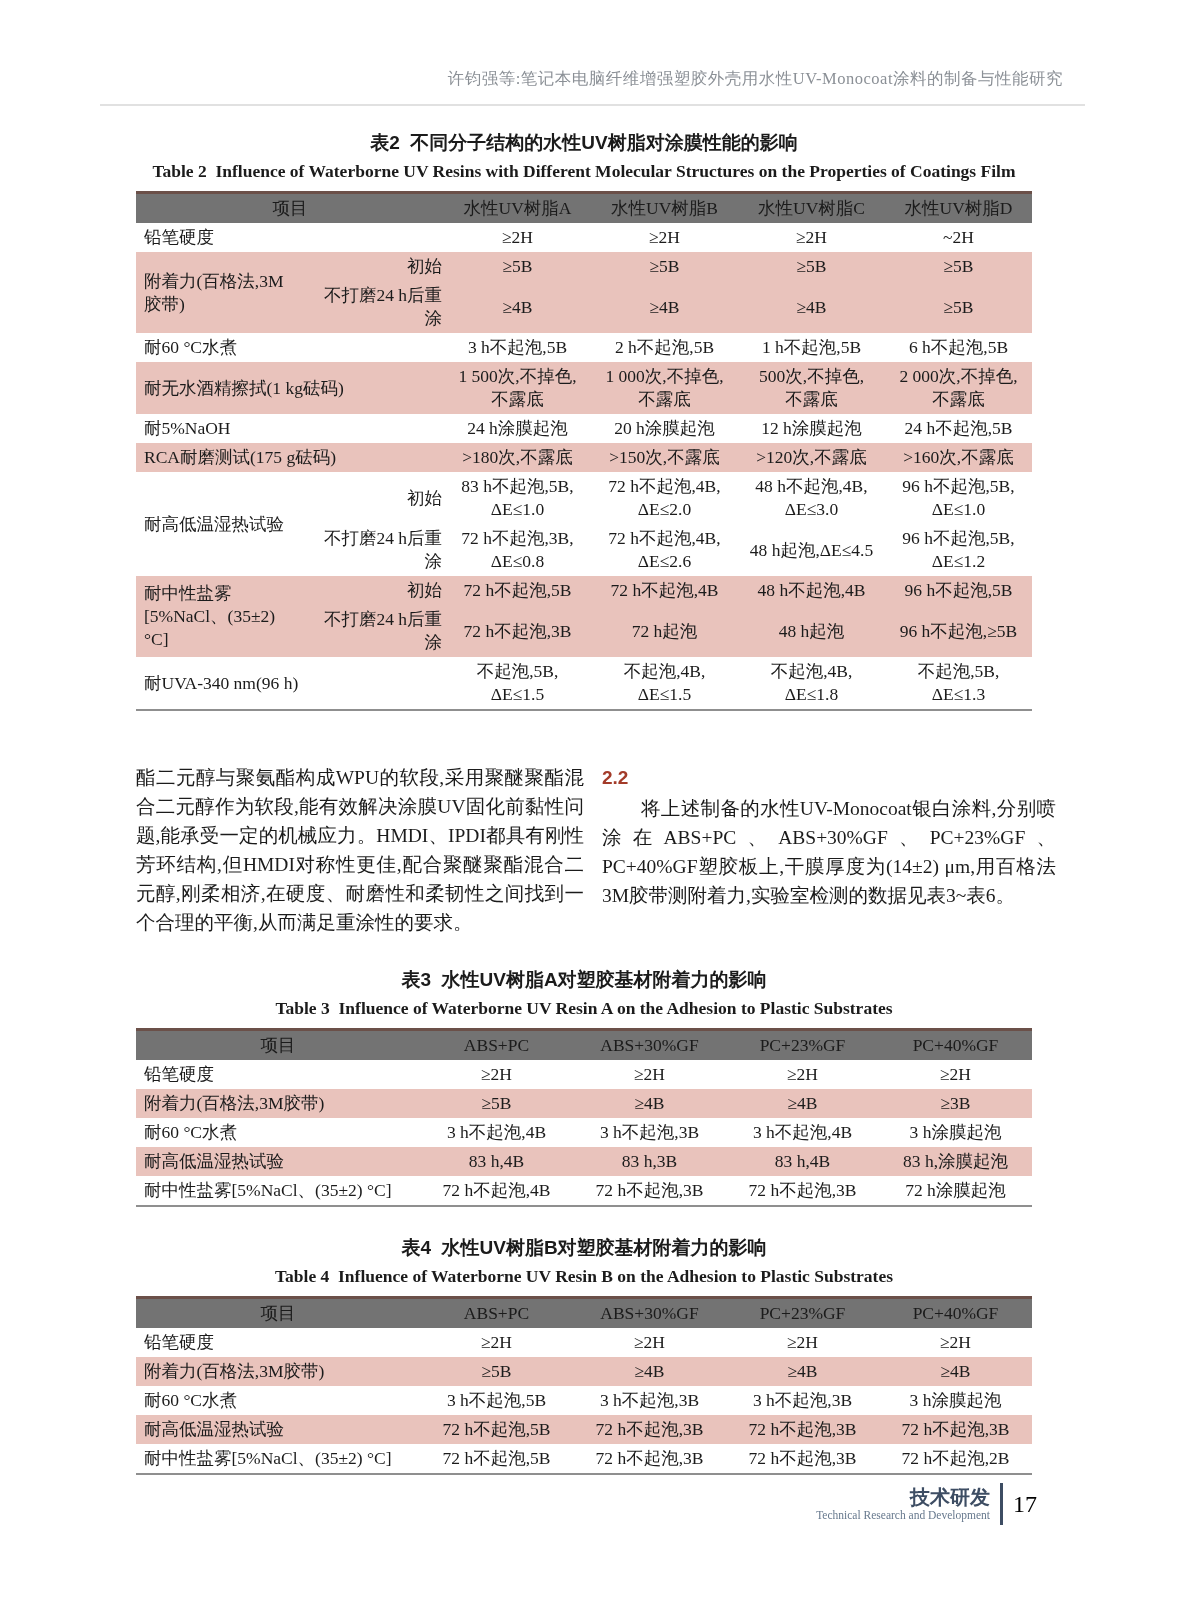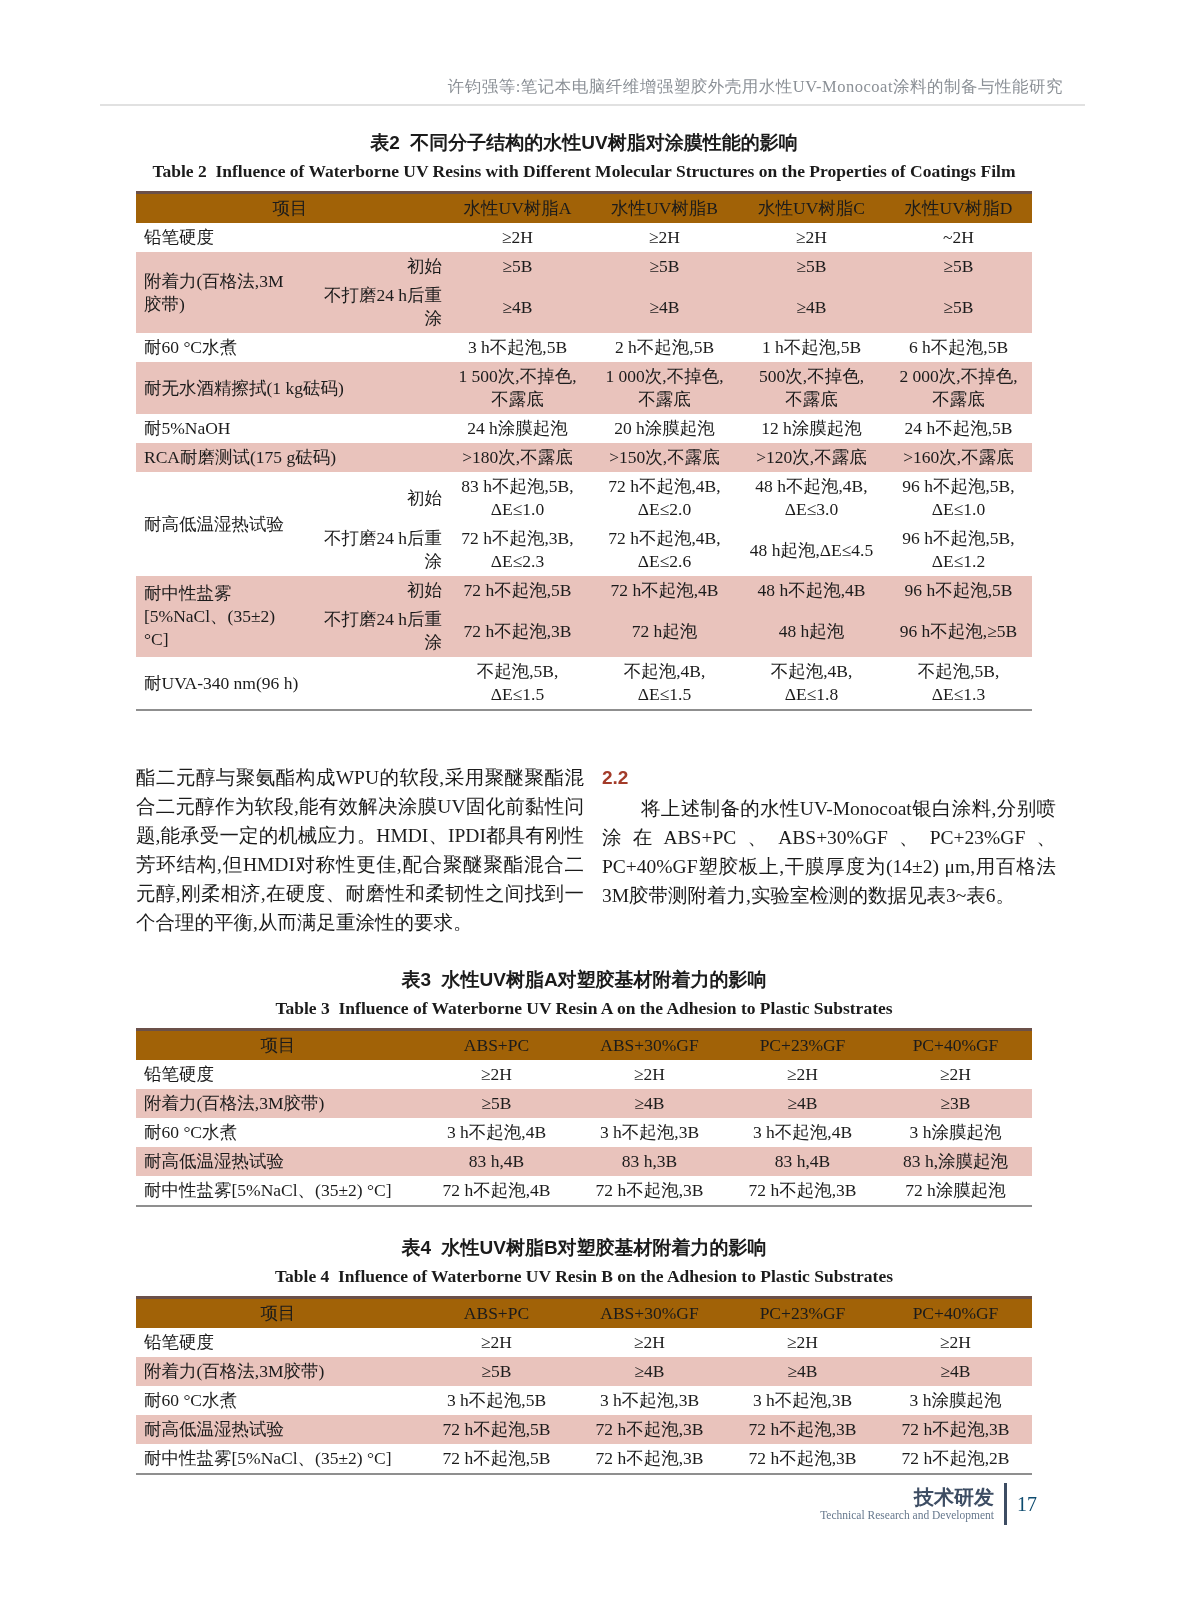--- a/index.html
+++ b/index.html
@@ -2,21 +2,21 @@
 <html><head>
 <meta charset="utf-8">
 <style>
   html,body{margin:0;padding:0;}
   body{
     width:1187px;height:1600px;background:#ffffff;position:relative;
     font-family:"Liberation Serif","DejaVu Serif",serif;color:#1b1b1b;
     overflow:hidden;
   }
   .running-title{
-    position:absolute;top:76px;left:100px;right:124px;
+    position:absolute;top:68px;left:100px;right:124px;
     text-align:right;font-size:16.5px;color:#8b9096;letter-spacing:.5px;
   }
   .head-rule{
     position:absolute;top:104px;left:100px;width:985px;height:2px;background:#e1e1e1;
   }
   .content{position:absolute;top:130px;left:136px;width:896px;}
 
   .caption-zh{
     text-align:center;font-family:"Liberation Sans","DejaVu Sans",sans-serif;
     font-weight:bold;font-size:19px;margin-bottom:5px;white-space:pre-wrap;
@@ -25,21 +25,21 @@
     text-align:center;font-weight:bold;font-size:17.5px;margin-bottom:9px;white-space:pre-wrap;
   }
 
   table{border-collapse:collapse;table-layout:fixed;width:896px;font-size:17.5px;}
   table{border-top:3px solid #6b5049;border-bottom:2px solid #8f8f8f;}
   th,td{
     font-weight:normal;text-align:center;vertical-align:middle;
     padding:3px 2px;line-height:23px;white-space:pre-line;
   }
   tr.p{background:#e9c3bc;}
-  tr.h{background:#a16207;}
+  tr.h{background:#737373;}
   tr.w{background:#ffffff;}
   td.lbl{text-align:left;padding-left:8px;}
   td.sub{text-align:right;padding-left:4px;}
   th.item{text-align:center;}
 
   .t2{margin-bottom:0;}
   .columns{display:flex;gap:18px;width:920px;margin-top:52px;}
   .col-left{flex:0 0 448px;font-size:19.5px;line-height:29px;text-align:justify;}
   .col-right{flex:1;font-size:19.5px;line-height:29px;text-align:justify;}
   .section-head{
@@ -56,21 +56,21 @@
     position:absolute;top:1483px;right:150px;
     display:flex;align-items:center;
   }
   .footer-txt{text-align:right;margin-right:10px;}
   .footer-zh{
     font-family:"Liberation Sans","DejaVu Sans",sans-serif;font-weight:bold;
     font-size:20px;color:#3d4d63;line-height:22px;
   }
   .footer-en{font-size:11.5px;color:#66788d;line-height:15px;}
   .footer-bar{width:3px;height:42px;background:#3d4d63;margin-right:10px;}
-  .footer-num{font-size:20px;color:#0c4a6e;}
+  .footer-num{font-size:24px;color:#000000;}
 </style>
 </head>
 <body>
 
 <div class="running-title">许钧强等:笔记本电脑纤维增强塑胶外壳用水性UV-Monocoat涂料的制备与性能研究</div>
 <div class="head-rule"></div>
 
 <div class="content">
 
   <div class="caption-zh">表2  不同分子结构的水性UV树脂对涂膜性能的影响</div>
@@ -156,21 +156,21 @@
       <td>72 h不起泡,4B,
 ΔE≤2.0</td>
       <td>48 h不起泡,4B,
 ΔE≤3.0</td>
       <td>96 h不起泡,5B,
 ΔE≤1.0</td>
     </tr>
     <tr class="w">
       <td class="sub">不打磨24 h后重涂</td>
       <td>72 h不起泡,3B,
-ΔE≤2.3</td>
+ΔE≤0.8</td>
       <td>72 h不起泡,4B,
 ΔE≤2.6</td>
       <td>48 h起泡,ΔE≤4.5</td>
       <td>96 h不起泡,5B,
 ΔE≤1.2</td>
     </tr>
     <tr class="p">
       <td class="lbl" rowspan="2">耐中性盐雾
 [5%NaCl、(35±2)
 °C]</td>

